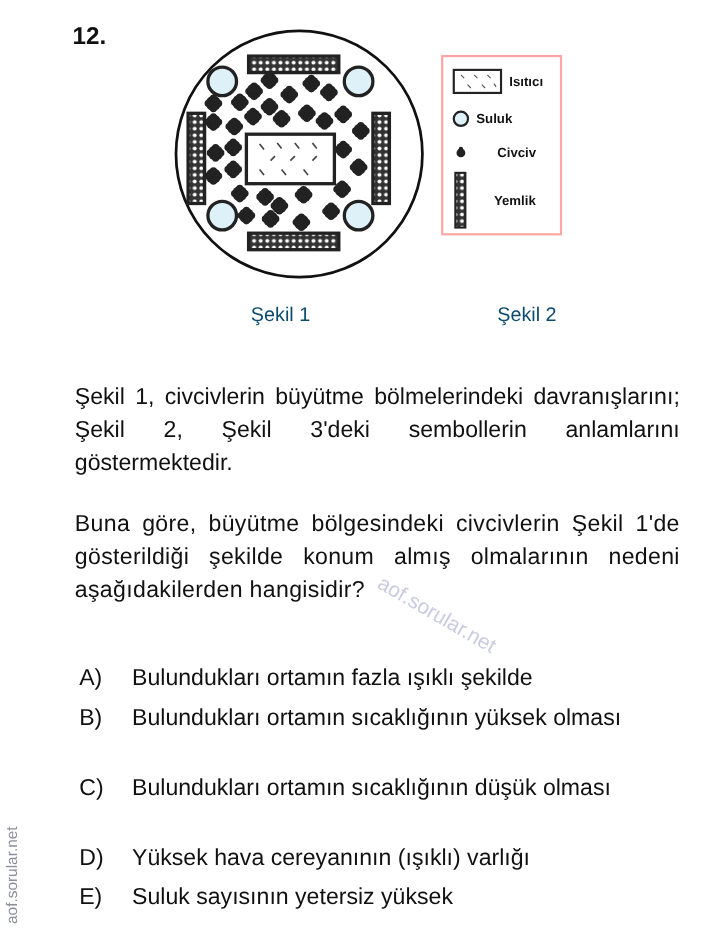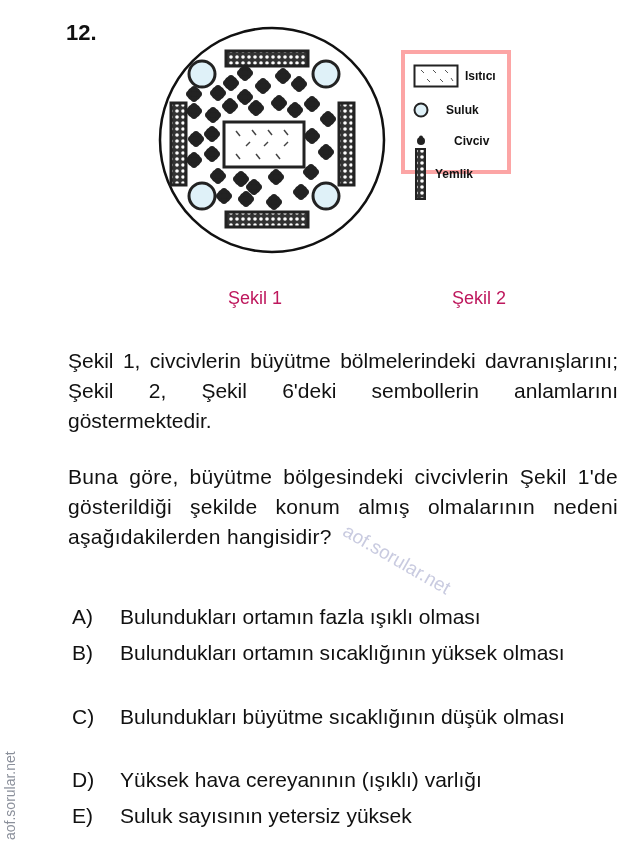--- a/index.html
+++ b/index.html
@@ -1,24 +1,24 @@
 <!DOCTYPE html>
 <html><head>
 <meta charset="utf-8">
 <style>
   html, body { margin:0; padding:0; background:#ffffff; }
   body { width:640px; height:853px; position:relative; overflow:hidden;
          font-family:"Liberation Sans", sans-serif; color:#111; }
   .qnum { position:absolute; left:22px; top:20px; font-size:22px; font-weight:bold;margin-left:44px; }
   .fig1 { position:absolute; left:156px; top:24px; width:232px; height:232px; }
-  .fig2 { position:absolute; left:401px; top:50px; width:110px; height:124px;
-          border:4px solid #fca5a5; box-sizing:border-box; }
+  .fig2 { position:absolute; left:401px; top:50px; width:110px; height:164px;
+          border:2px solid #fca5a5; box-sizing:border-box; }
   .legend-row { position:absolute; left:8px; display:flex; align-items:center; }
   .legend-label { font-size:12px; font-weight:bold; margin-left:6px; }
-  .cap { position:absolute; top:288px; font-size:18px; color:#be185d; }
+  .cap { position:absolute; top:276px; font-size:18px; color:#0c4a6e; }
   .para { position:absolute; left:68px; width:550px; font-size:21px; line-height:30px;
           text-align:justify; text-align-last:left; }
   .para.bold { font-weight:normal; letter-spacing:0.3px; }
   .opt { position:absolute; left:72px; width:546px; font-size:21px; line-height:30px; display:flex; }
   .opt .letter { width:48px; flex:none; }
   .opt .text { flex:1; text-align:justify; }
   .wm-diag { position:absolute; left:350px; top:520px; font-size:19px; color:#c9cbe0;
              transform:rotate(30deg); transform-origin:left top; white-space:nowrap; }
   .wm-side { position:absolute; left:2px; top:840px; font-size:14px; color:#8a8f9a;
              transform:rotate(-90deg); transform-origin:left top; white-space:nowrap; }
@@ -111,60 +111,60 @@
           <line x1="8" y1="6" x2="11" y2="9"></line>
           <line x1="20" y1="6" x2="23" y2="9"></line>
           <line x1="32" y1="6" x2="35" y2="9"></line>
           <line x1="14" y1="15" x2="17" y2="18"></line>
           <line x1="27" y1="15" x2="30" y2="18"></line>
           <line x1="38" y1="14" x2="40" y2="17"></line>
         </g>
     </svg>
     <span class="legend-label">Isıtıcı</span>
   </div>
-  <div class="legend-row" style="top:48px;gap:11px;">
+  <div class="legend-row" style="top:48px;">
     <svg width="16" height="16">
         <circle cx="8" cy="8" r="6.5" fill="#dff1f8" stroke="#222" stroke-width="2"></circle>
       </svg>
     <span class="legend-label">Suluk</span>
   </div>
   <div class="legend-row" style="top:79px;gap:19px;">
     <svg width="16" height="16">
         <circle cx="8" cy="8" r="4" fill="#222"></circle>
         <circle cx="8" cy="4.5" r="2" fill="#222"></circle>
       </svg>
     <span class="legend-label">Civciv</span>
   </div>
-  <div class="legend-row" style="top:94px;">
+  <div class="legend-row" style="top:104px;gap:16px;">
     <svg width="16" height="52">
         <rect x="3" y="1" width="9" height="50" fill="url(#feedpat)" stroke="#222" stroke-width="2"></rect>
       </svg>
     <span class="legend-label">Yemlik</span>
   </div>
 </div>
 
 <div class="cap" style="left:228px;">Şekil 1</div>
 <div class="cap" style="left:432px;margin-left:20px;">Şekil 2</div>
 
-<div class="para" style="top:346px;">Şekil 1, civcivlerin büyütme bölmelerindeki davranışlarını; Şekil 2, Şekil 6'deki sembollerin anlamlarını göstermektedir.</div>
+<div class="para" style="top:346px;">Şekil 1, civcivlerin büyütme bölmelerindeki davranışlarını; Şekil 2, Şekil 3'deki sembollerin anlamlarını göstermektedir.</div>
 <div class="para bold" style="top:462px;">Buna göre, büyütme bölgesindeki civcivlerin Şekil 1'de gösterildiği şekilde konum almış olmalarının nedeni aşağıdakilerden hangisidir?</div>
 
 <div class="wm-diag">aof.sorular.net</div>
 
 <div class="opt" style="top:602px;">
   <span class="letter">A)</span>
-  <span class="text">Bulundukları ortamın fazla ışıklı olması</span>
+  <span class="text">Bulundukları ortamın fazla ışıklı şekilde</span>
 </div>
 <div class="opt" style="top:638px;">
   <span class="letter">B)</span>
   <span class="text">Bulundukları ortamın sıcaklığının yüksek olması</span>
 </div>
 <div class="opt" style="top:702px;">
   <span class="letter">C)</span>
-  <span class="text">Bulundukları büyütme sıcaklığının düşük olması</span>
+  <span class="text">Bulundukları ortamın sıcaklığının düşük olması</span>
 </div>
 <div class="opt" style="top:765px;">
   <span class="letter">D)</span>
   <span class="text">Yüksek hava cereyanının (ışıklı) varlığı</span>
 </div>
 <div class="opt" style="top:801px;">
   <span class="letter">E)</span>
   <span class="text">Suluk sayısının yetersiz yüksek</span>
 </div>
 

